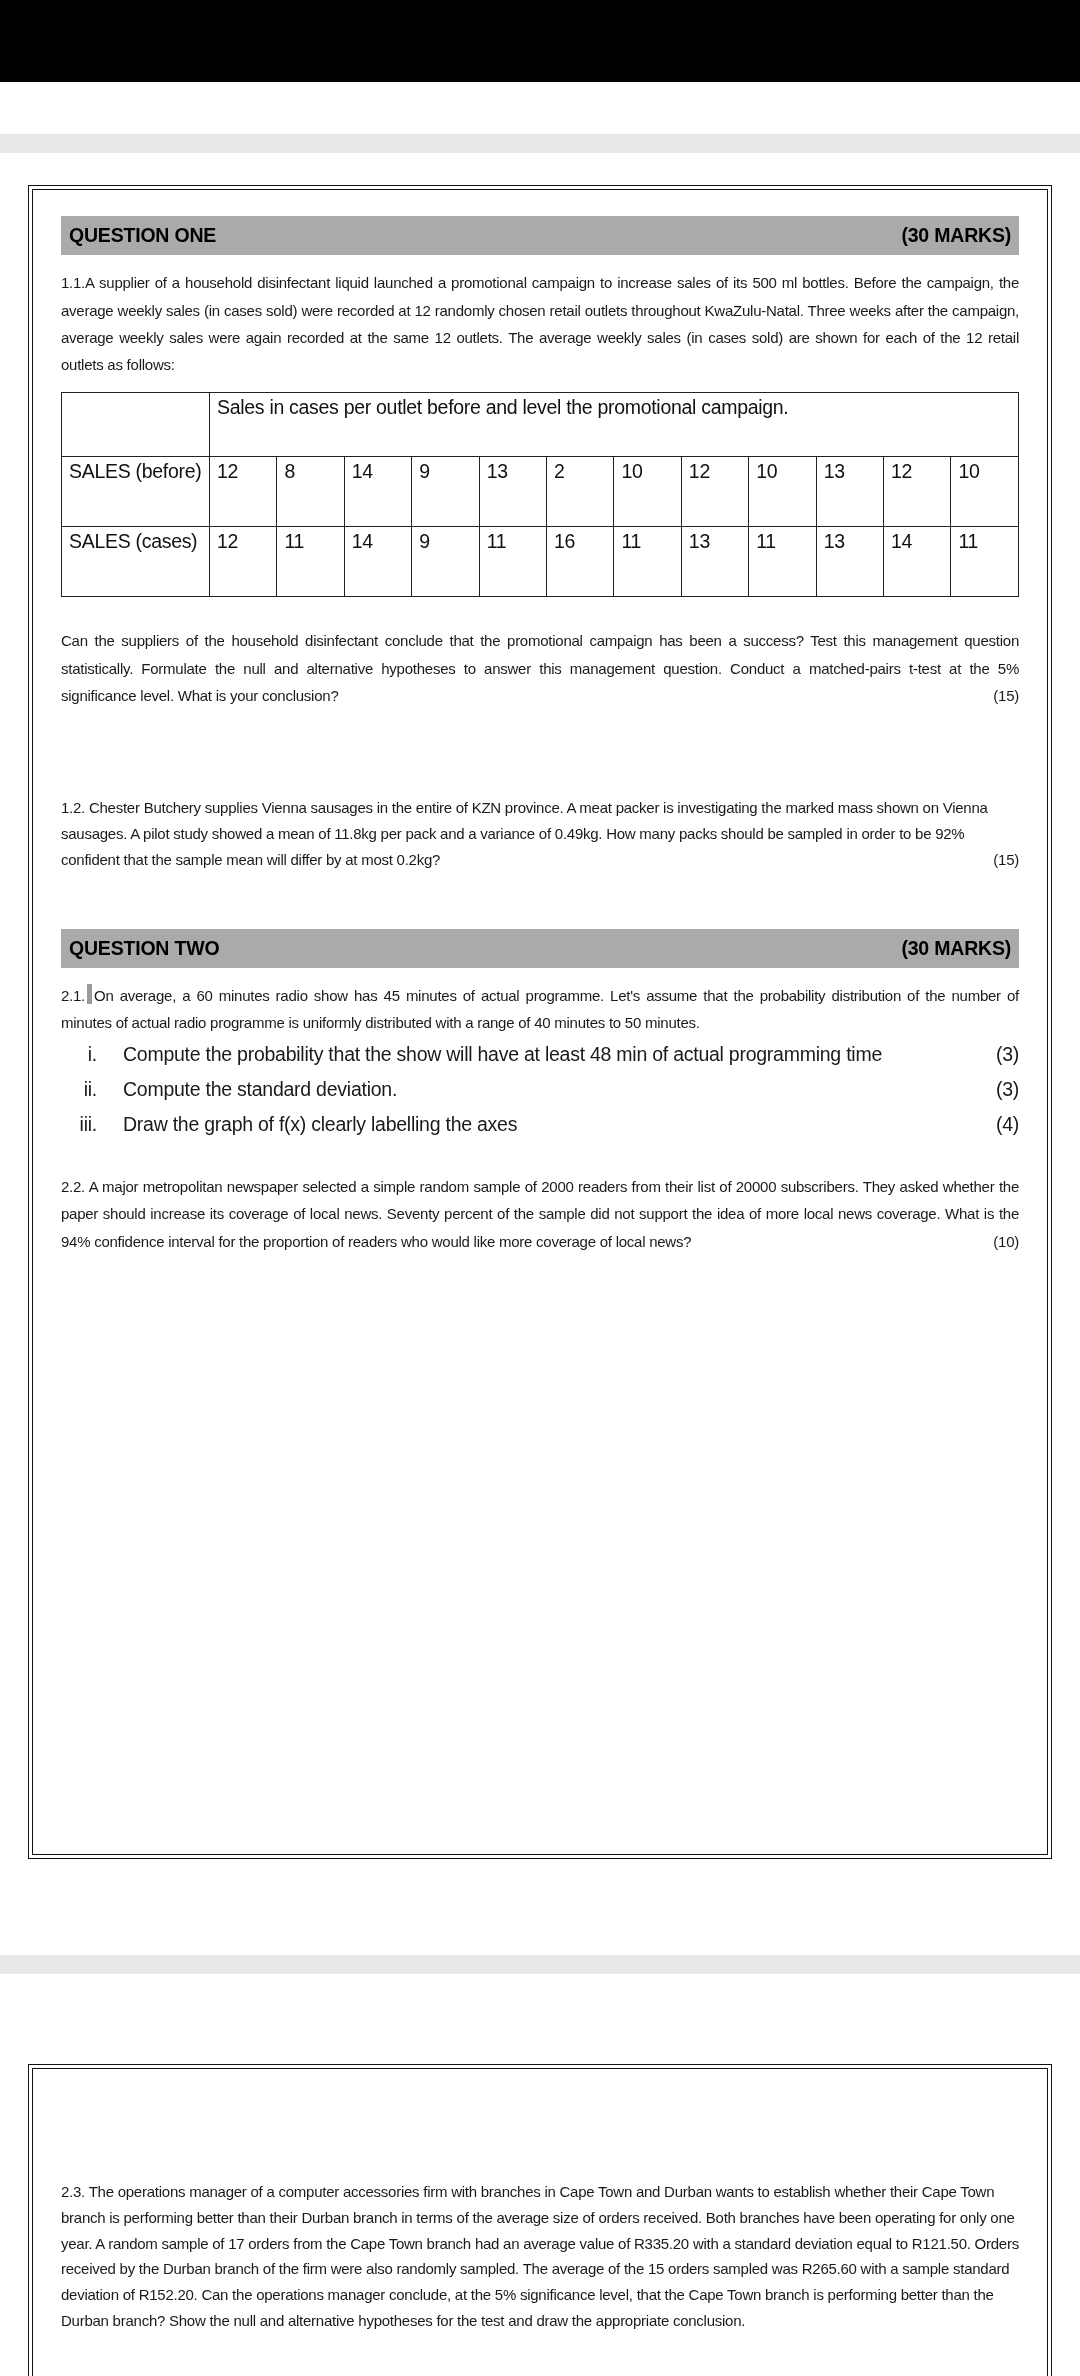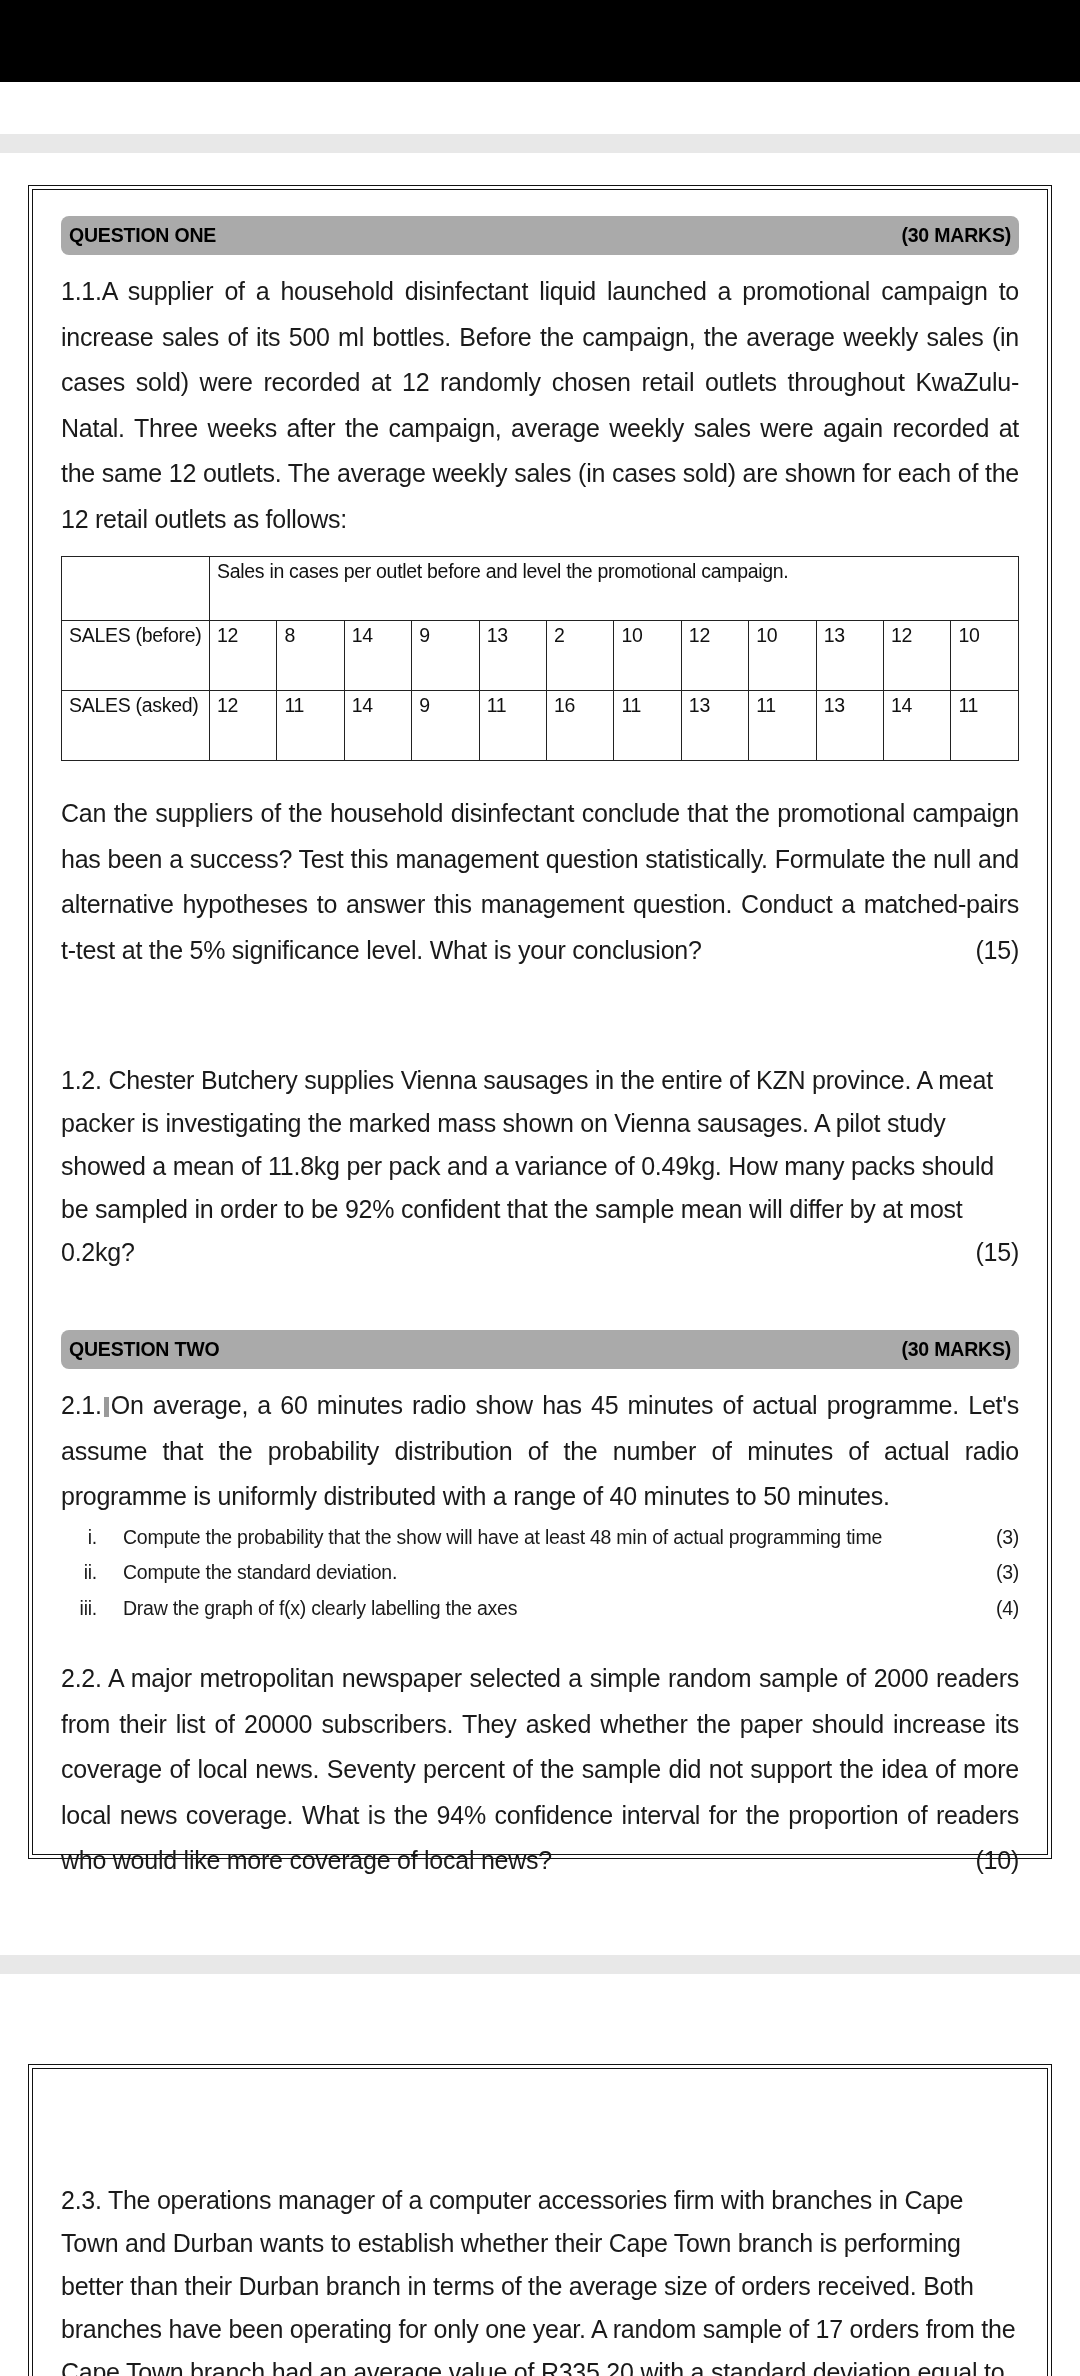--- a/index.html
+++ b/index.html
@@ -60,24 +60,23 @@
   .qbar {
     background: #aaaaaa;
     color: #000;
     font-weight: bold;
     font-size: 19.5px;
     line-height: 1.55;
     padding: 4px 8px 5px 8px;
     display: flex;
     justify-content: space-between;
     letter-spacing: -0.2px;
-    border-radius: 8px;
   }
   .para {
-    font-size: 25px;
+    font-size: 15px;
     line-height: 1.82;
     color: #1a1a1a;
     margin: 0;
     letter-spacing: -0.25px;
   }
   .para.justify { text-align: justify; text-align-last: left; }
   .para.tight { line-height: 1.72; }
   .marks-right {
     float: right;
   }
@@ -167,21 +166,21 @@
           <td class="datacell">13</td>
           <td class="datacell">2</td>
           <td class="datacell">10</td>
           <td class="datacell">12</td>
           <td class="datacell">10</td>
           <td class="datacell">13</td>
           <td class="datacell">12</td>
           <td class="datacell">10</td>
         </tr>
         <tr class="afterrow">
-          <td class="rowlbl">SALES (asked)</td>
+          <td class="rowlbl">SALES (cases)</td>
           <td class="datacell">12</td>
           <td class="datacell">11</td>
           <td class="datacell">14</td>
           <td class="datacell">9</td>
           <td class="datacell">11</td>
           <td class="datacell">16</td>
           <td class="datacell">11</td>
           <td class="datacell">13</td>
           <td class="datacell">11</td>
           <td class="datacell">13</td>

